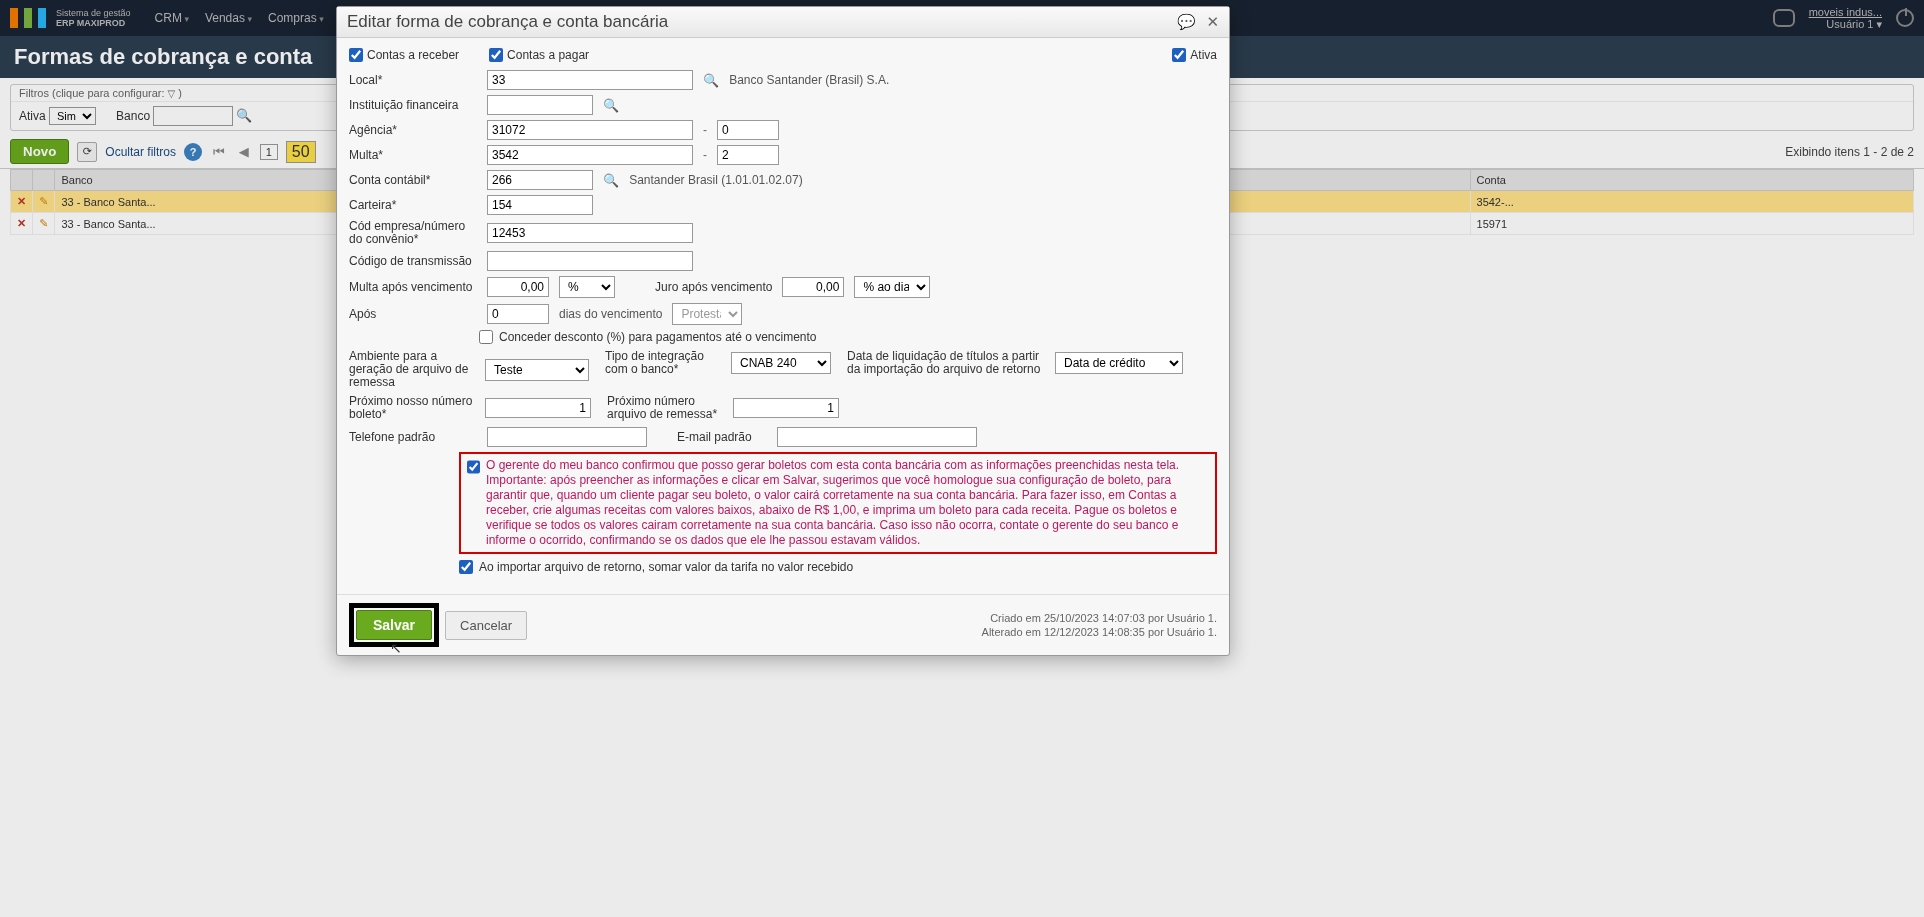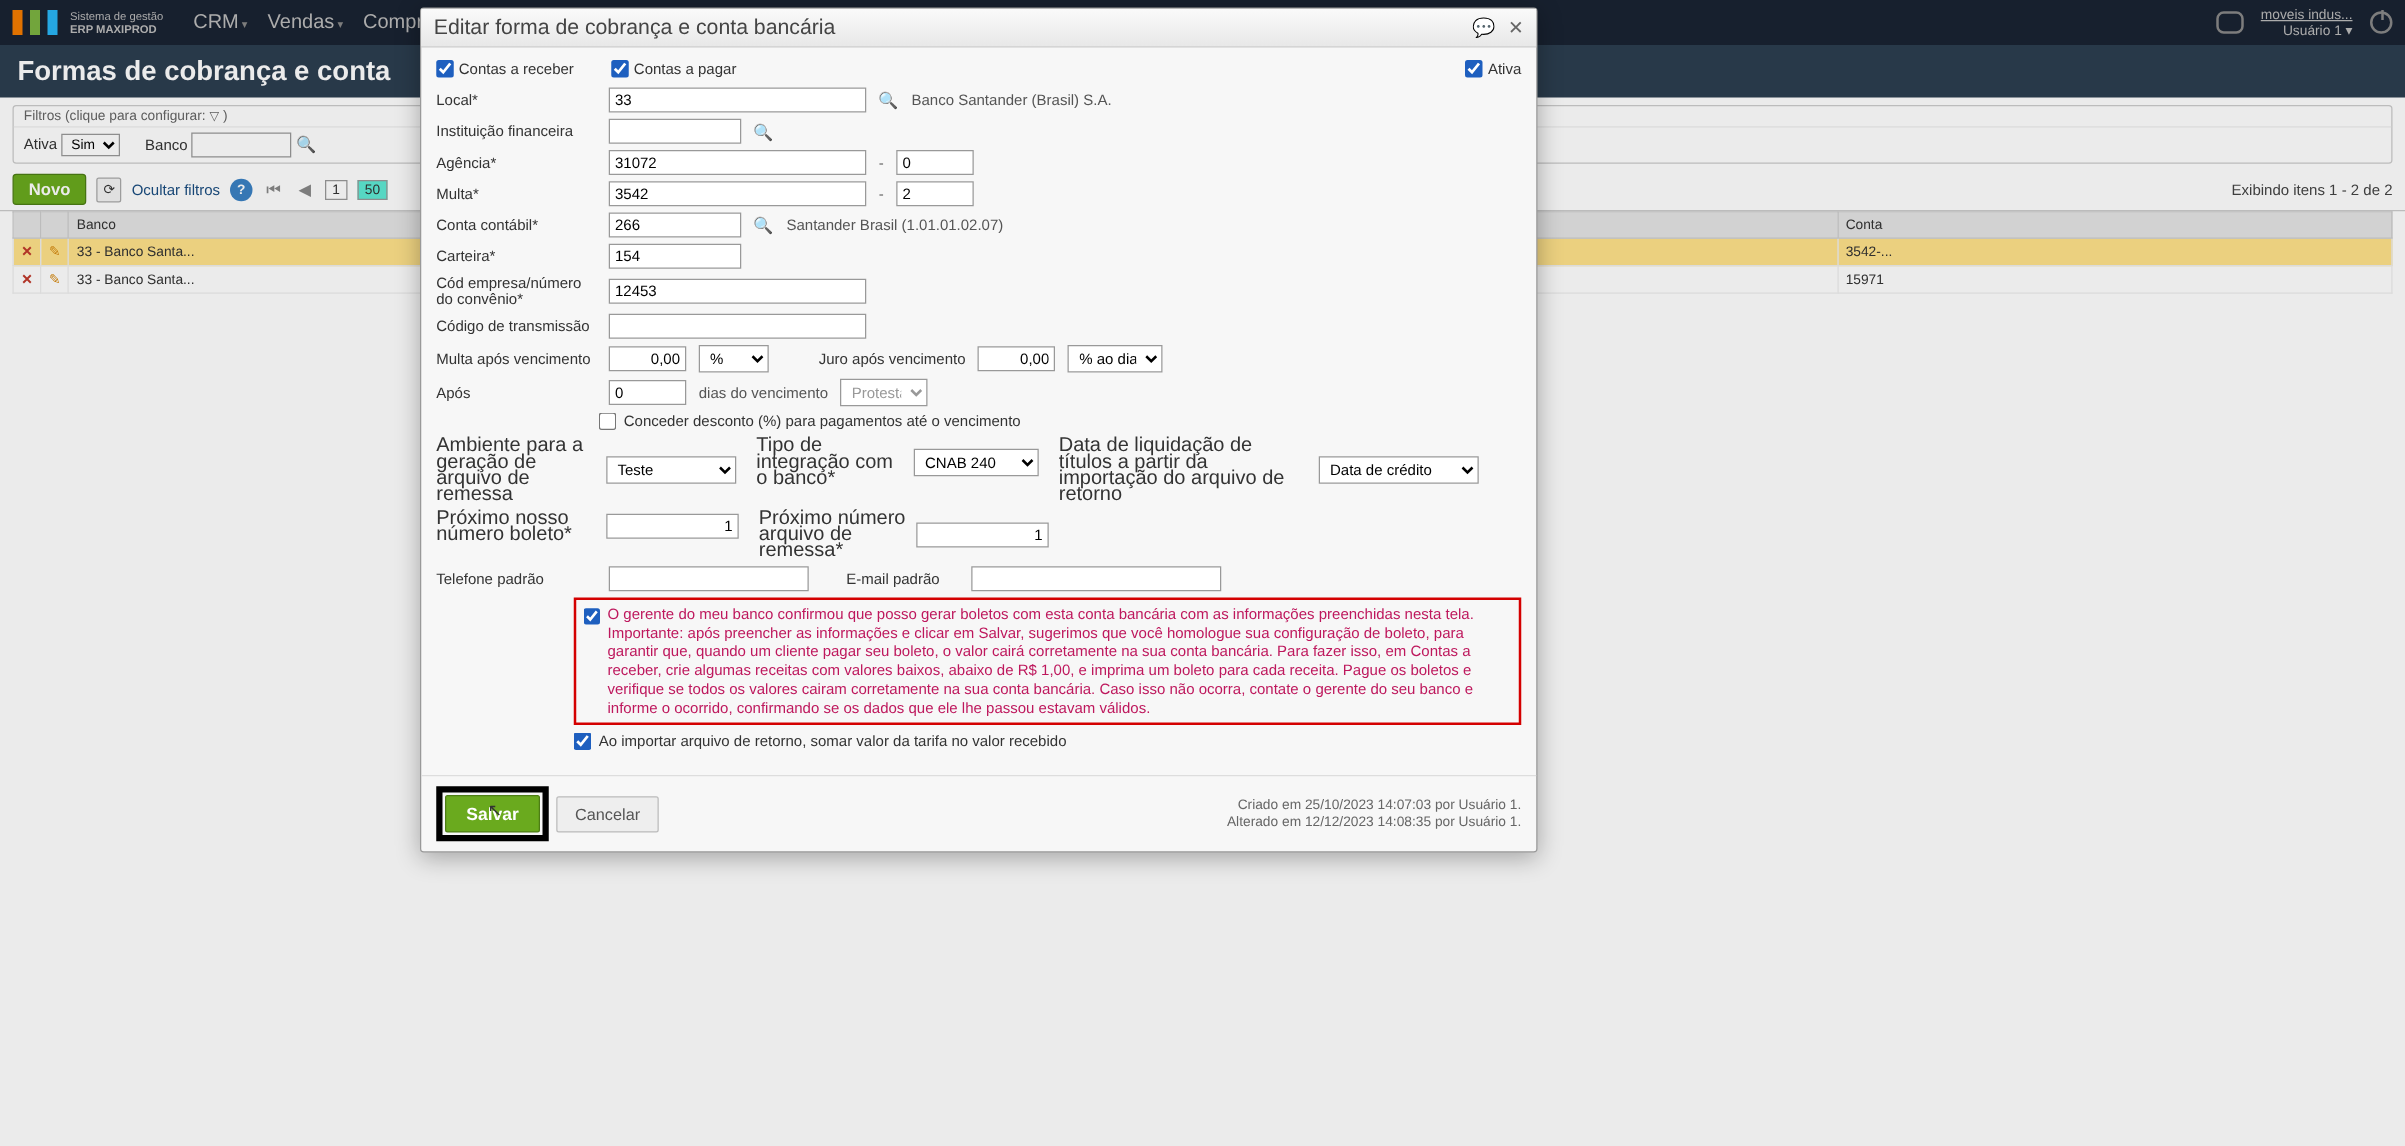--- a/index.html
+++ b/index.html
@@ -6,21 +6,21 @@
 body { font-family: Arial, sans-serif; font-size: 12px; background: #fff; color: #333; overflow: hidden; width: 1924px; height: 917px; position: relative; }
 
 .topbar { background: #1a2332; height: 36px; display: flex; align-items: center; padding: 0 10px; color: #aaa; }
 .logo-box { display: flex; align-items: flex-start; gap: 6px; }
 .logo-sq { width: 8px; height: 20px; display: inline-block; }
 .logo-sq.o { background: #f57c00; }
 .logo-sq.g { background: #7cb342; }
 .logo-sq.b { background: #29b6f6; }
 .logo-txt { font-size: 9px; line-height: 10px; color: #bbb; margin-left: 4px; }
 .menu { display: flex; gap: 16px; margin-left: 24px; }
-.menu-item { color: #bbb; font-size: 16px; cursor: pointer; text-align: center; }
+.menu-item { color: #bbb; font-size: 12px; cursor: pointer; text-align: center; }
 .menu-item::after { content: " ▾"; font-size: 9px; color: #888; }
 .topbar-right { margin-left: auto; display: flex; align-items: center; gap: 14px; }
 .chat-bubble { width: 22px; height: 18px; border: 2px solid #888; border-radius: 6px; position: relative; }
 .user-block { text-align: right; color: #bbb; }
 .user-block .u1 { text-decoration: underline; font-size: 11px; }
 .user-block .u2 { font-size: 11px; }
 .power-ico { width: 18px; height: 18px; border: 2px solid #888; border-radius: 50%; position: relative; }
 .power-ico::after { content: ""; position: absolute; top: -3px; left: 7px; width: 2px; height: 8px; background: #888; }
 
 .page-title-bar { background: #2c3e50; color: #fff; padding: 8px 14px; font-size: 22px; font-weight: bold; }
@@ -32,21 +32,21 @@
 .filters-body label { font-size: 12px; }
 .filters-body select, .filters-body input { font-size: 11px; padding: 1px 3px; border: 1px solid #999; }
 
 .toolbar { display: flex; align-items: center; gap: 8px; padding: 4px 10px; border-bottom: 1px solid #ccc; }
 .btn-novo { background: #6aaa1e; color: #fff; border: 1px solid #4d7d14; padding: 4px 12px; font-weight: bold; border-radius: 3px; cursor: pointer; }
 .tb-ico { width: 20px; height: 20px; border: 1px solid #aaa; border-radius: 2px; display: inline-flex; align-items: center; justify-content: center; font-size: 11px; cursor: pointer; background: #f3f3f3; }
 .tb-link { color: #1a4d80; cursor: pointer; font-size: 12px; }
 .help-ico { width: 18px; height: 18px; border-radius: 50%; background: #3b82c4; color: #fff; display: inline-flex; align-items: center; justify-content: center; font-size: 11px; font-weight: bold; }
 .nav-arr { color: #888; font-size: 13px; padding: 0 3px; cursor: pointer; }
 .page-num { border: 1px solid #999; padding: 1px 5px; font-size: 11px; background: #fff; }
-.page-size { border: 1px solid #999; padding: 1px 5px; font-size: 11px; background: #5eead4; }
+.page-size { border: 1px solid #999; padding: 1px 5px; font-size: 16px; background: #fde047; }
 .toolbar-right { margin-left: auto; font-size: 12px; color: #444; }
 
 .table { width: calc(100% - 20px); margin: 0 10px; border-collapse: collapse; }
 .table th { background: #e4e4e4; border: 1px solid #ccc; padding: 4px 6px; text-align: left; font-size: 11px; font-weight: normal; color: #333; }
 .table td { border: 1px solid #eee; padding: 4px 6px; font-size: 11px; }
 .table tr.sel { background: #ffe28a; }
 .row-ico { width: 14px; text-align: center; }
 .row-ico.x { color: #c0392b; font-weight: bold; cursor: pointer; }
 .row-ico.e { color: #d68910; cursor: pointer; }
 .th-action { width: 18px; }
@@ -77,21 +77,21 @@
 .num-right { text-align: right; }
 .sel-sm { width: 56px; }
 .sel-md { width: 76px; }
 .sel-env { width: 104px; }
 .sel-cnab { width: 100px; }
 .sel-data { width: 128px; }
 .sel-prot { width: 70px; color: #999; }
 
 .triple-row { display: flex; gap: 16px; align-items: flex-start; margin-bottom: 6px; }
 .triple-col { display: flex; align-items: center; gap: 8px; }
-.triple-col .lbl2 { width: 128px; font-size: 16px; line-height: 13px; }
+.triple-col .lbl2 { width: 128px; font-size: 12px; line-height: 13px; }
 
 .redbox { border: 2px solid #d40000; padding: 4px 6px; margin: 4px 0 6px 110px; display: flex; gap: 6px; align-items: flex-start; }
 .redbox .rb-txt { font-size: 12px; color: #be185d; line-height: 15px; }
 
 .chk-line { display: flex; align-items: center; gap: 6px; margin-left: 110px; margin-bottom: 10px; font-size: 12px; }
 .chk-line-std { display: flex; gap: 6px; margin-left: 130px; margin-bottom: 6px; font-size: 12px; }
 
 .modal-foot { display: flex; align-items: center; padding: 8px 12px; border-top: 1px solid #ddd; }
 .btn-salvar-wrap { border: 5px solid #000000; padding: 2px; display: inline-block; }
 .btn-salvar { background: #6aaa1e; color: #fff; border: 1px solid #4d7d14; padding: 6px 16px; font-size: 14px; font-weight: bold; cursor: pointer; border-radius: 2px; }

